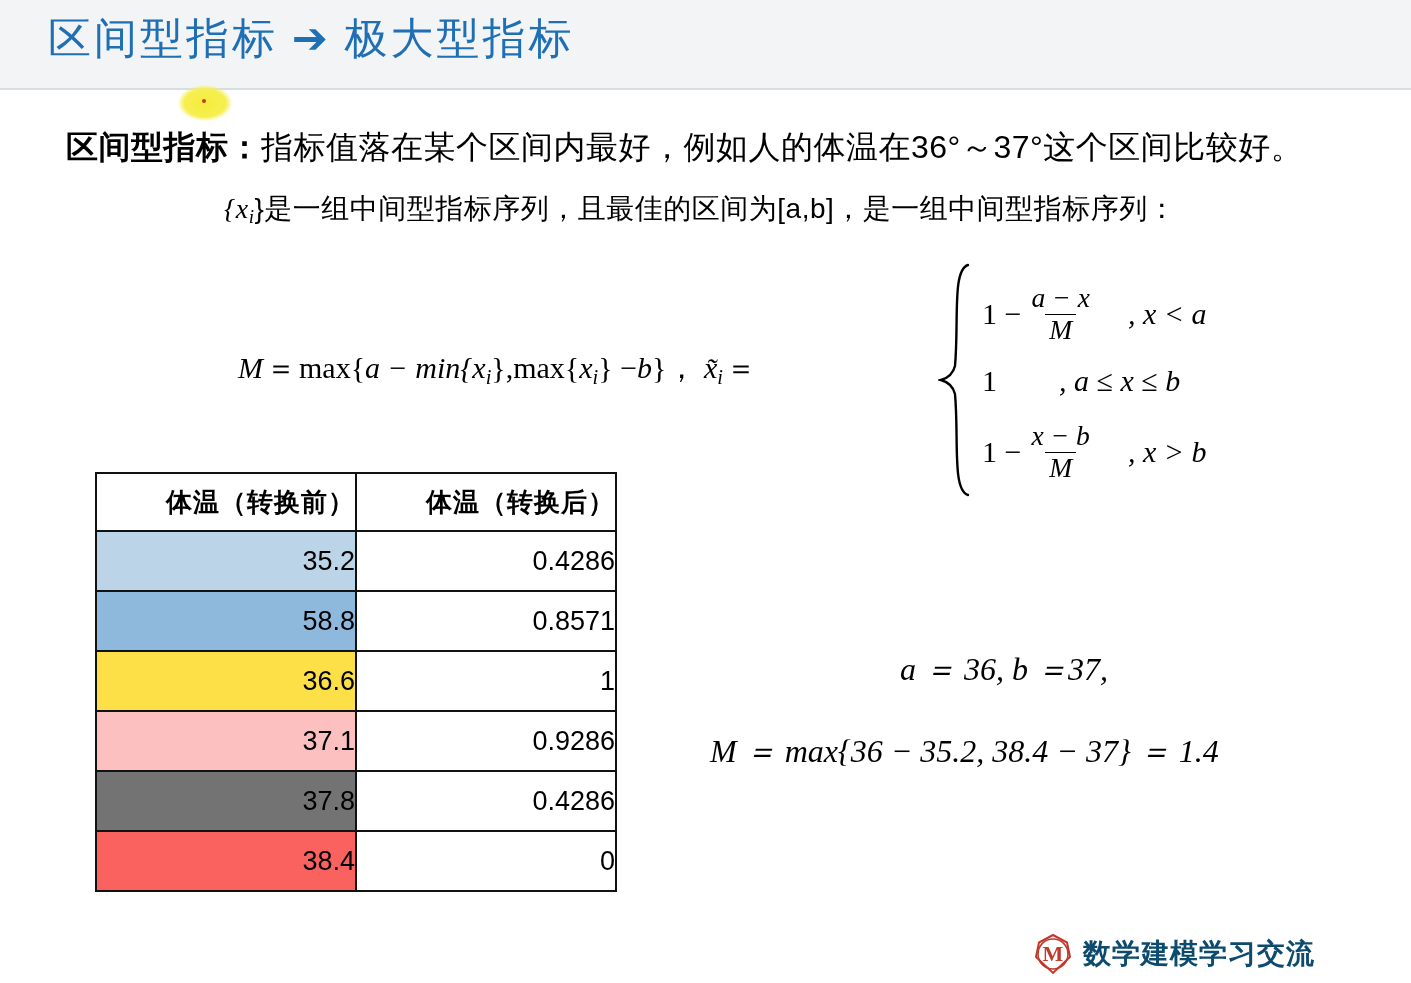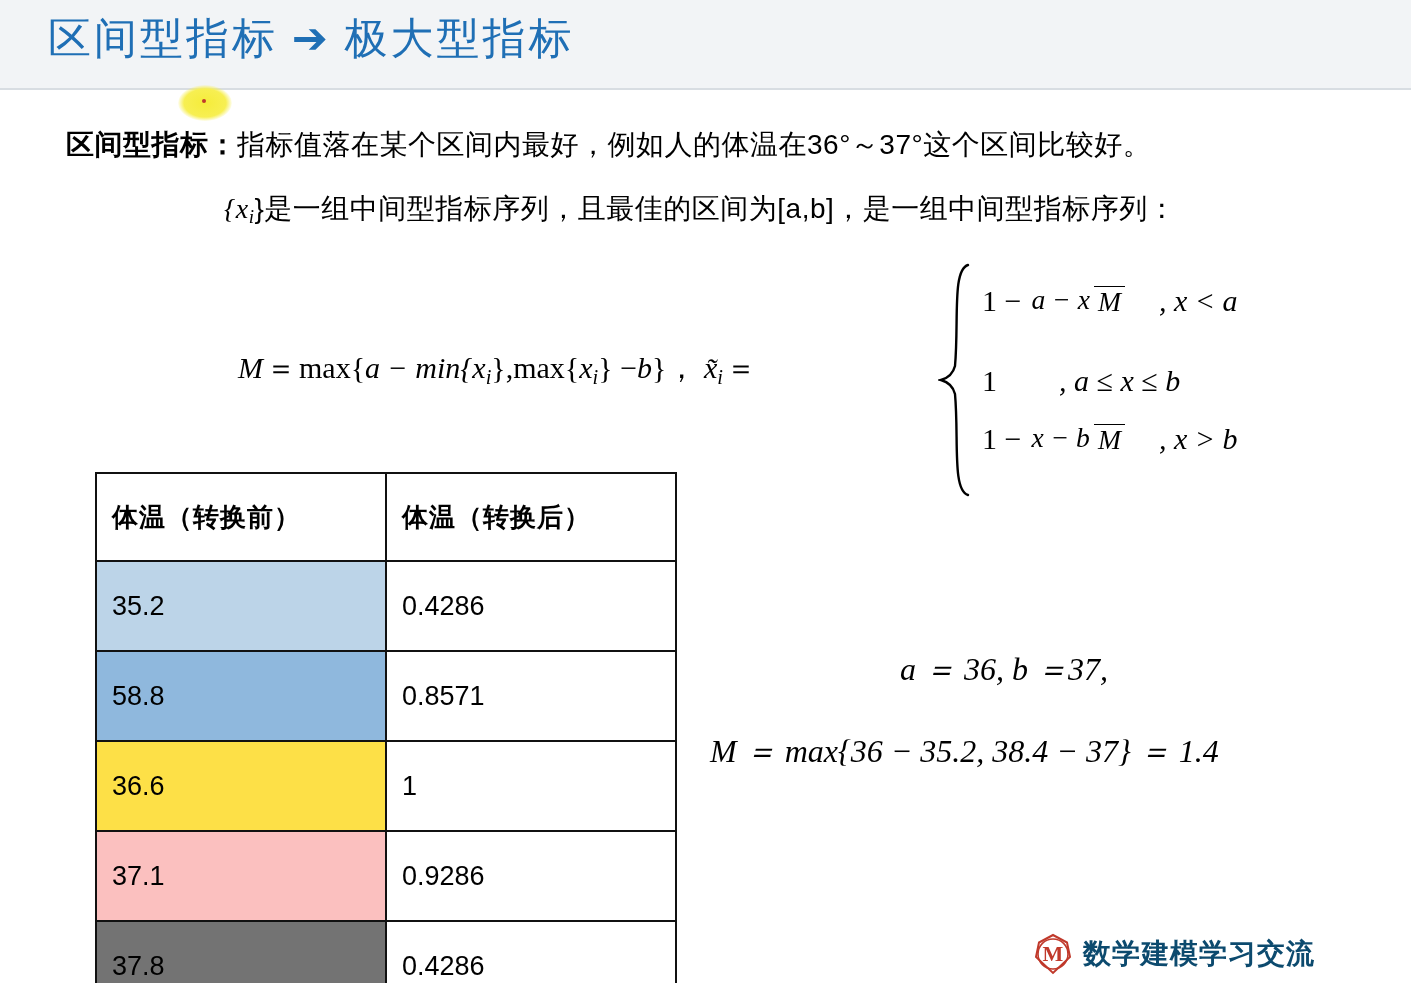--- a/index.html
+++ b/index.html
@@ -67,21 +67,21 @@
     height: 4px;
     border-radius: 50%;
     background: #c0392b;
   }
 
   
   .line1 {
     position: absolute;
     left: 66px;
     top: 126px;
-    font-size: 28px;
+    font-size: 32px;
     white-space: nowrap;
     letter-spacing: 0.5px;
   }
   .line1 b { font-weight: bold; }
 
   .line2 {
     position: absolute;
     left: 224px;
     top: 190px;
     font-size: 28px;
@@ -128,20 +128,21 @@
     font-size: 30px;
     white-space: nowrap;
     display: flex;
     align-items: center;
   }
   .case-row.r1 { top: 22px; }
   .case-row.r2 { top: 102px; }
   .case-row.r3 { top: 160px; }
   .frac {
     display: inline-flex;
+    flex-direction: column;
     align-items: center;
     vertical-align: middle;
     margin: 0 6px;
     font-size: 0.92em;
   }
   .frac .num {
     padding: 0 4px 1px 4px;
     line-height: 1.05;
   }
   .frac .den {
@@ -161,24 +162,24 @@
     position: absolute;
     left: 95px;
     top: 472px;
     border-collapse: collapse;
     font-size: 27px;
   }
   .tbl td, .tbl th {
     border: 2px solid #111111;
     width: 258px;
     height: 58px;
-    text-align: left;
+    text-align: right;
     vertical-align: middle;
     font-weight: normal;
-    padding: 15px;
+    padding: 0;
   }
   .tbl th {
     font-weight: bold;
     height: 56px;
     font-size: 26px;
     letter-spacing: 1px;
   }
 
   
   .vals {

